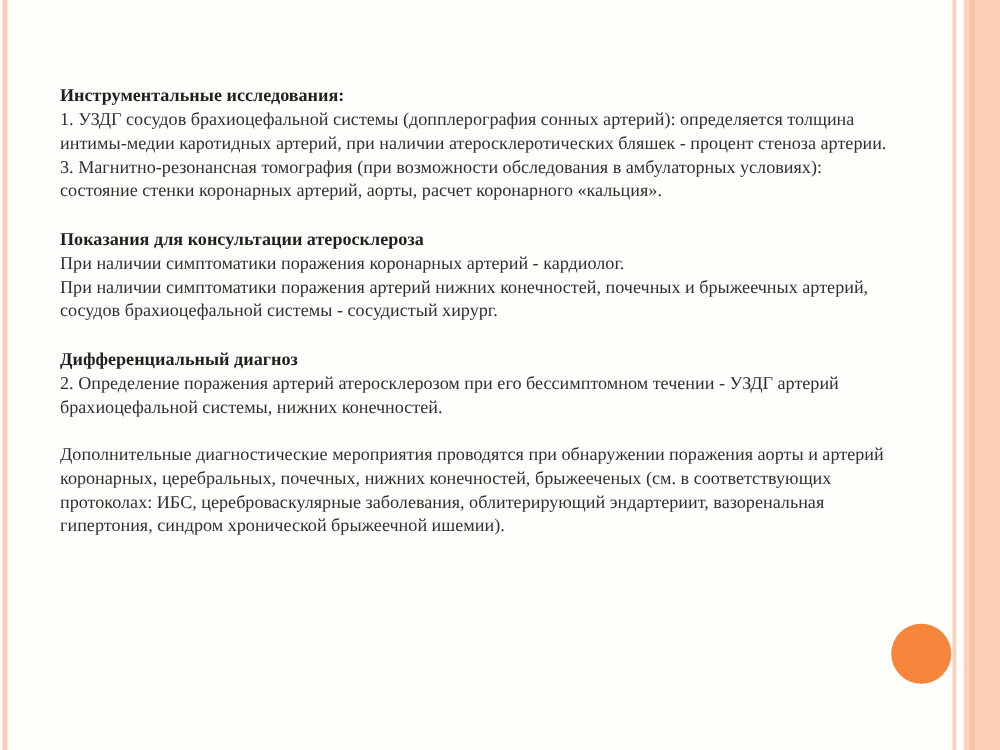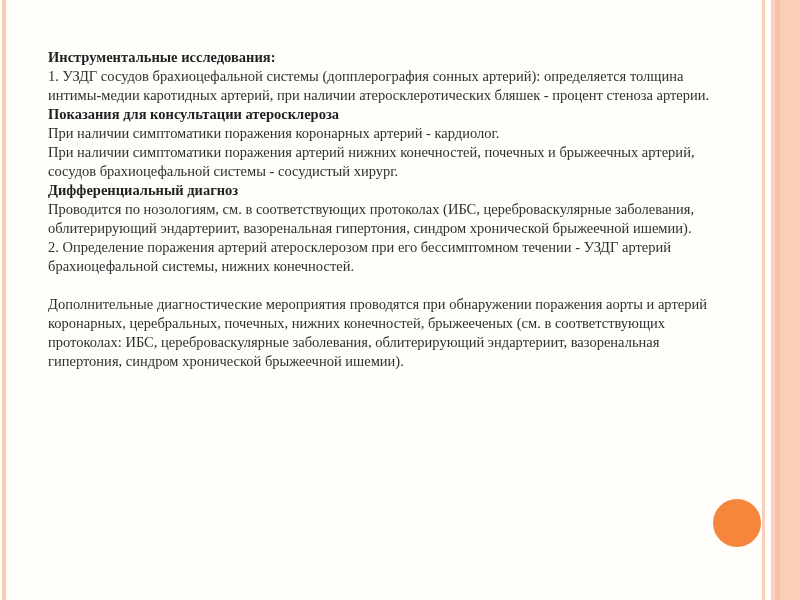--- a/index.html
+++ b/index.html
@@ -49,39 +49,40 @@
     font-size: 14.5px;
     line-height: 19px;
   }
   .content p {
     margin: 0;
     padding: 0;
   }
   .content p.heading {
     font-weight: bold;
     color: #1f1f1f;
+    margin-top: 20px;
   }
   .content p.spacer {
     height: 19px;
   }
 </style>
 </head>
 <body>
 
 <div class="left-stripe" style="background: rgb(248, 205, 183);"></div>
 <div class="right-band stripe-a" style="background: rgb(249, 207, 186);"></div>
 <div class="right-band stripe-b" style="background: rgb(251, 210, 189);"></div>
 <div class="right-band stripe-c" style="background: rgb(247, 195, 166);"></div>
 <div class="right-band stripe-d" style="background: rgb(251, 206, 184);"></div>
 <div class="circle" style="background: rgb(246, 134, 60);"></div>
 
 <div class="content" id="content">
     <p class="heading">Инструментальные исследования:</p>
     <p class="body">1. УЗДГ сосудов брахиоцефальной системы (допплерография сонных артерий): определяется толщина интимы-медии каротидных артерий, при наличии атеросклеротических бляшек - процент стеноза артерии.</p>
+    <p class="body">3. Магнитно-резонансная томография (при возможности обследования в амбулаторных условиях): состояние стенки коронарных артерий, аорты, расчет коронарного «кальция».</p>
     <p class="heading">Показания для консультации атеросклероза</p>
     <p class="body">При наличии симптоматики поражения коронарных артерий - кардиолог.</p>
     <p class="body">При наличии симптоматики поражения артерий нижних конечностей, почечных и брыжеечных артерий, сосудов брахиоцефальной системы - сосудистый хирург.</p>
     <p class="heading">Дифференциальный диагноз</p>
-    <p class="body">Проводится по нозологиям, см. в соответствующих протоколах (ИБС, цереброваскулярные заболевания, облитерирующий эндартериит, вазоренальная гипертония, синдром хронической брыжеечной ишемии).</p>
     <p class="body">2. Определение поражения артерий атеросклерозом при его бессимптомном течении - УЗДГ артерий брахиоцефальной системы, нижних конечностей.</p>
     <p class="spacer"></p>
     <p class="body">Дополнительные диагностические мероприятия проводятся при обнаружении поражения аорты и артерий коронарных, церебральных, почечных, нижних конечностей, брыжееченых (см. в соответствующих протоколах: ИБС, цереброваскулярные заболевания, облитерирующий эндартериит, вазоренальная гипертония, синдром хронической брыжеечной ишемии).</p>
   </div>
 
 </body></html>

